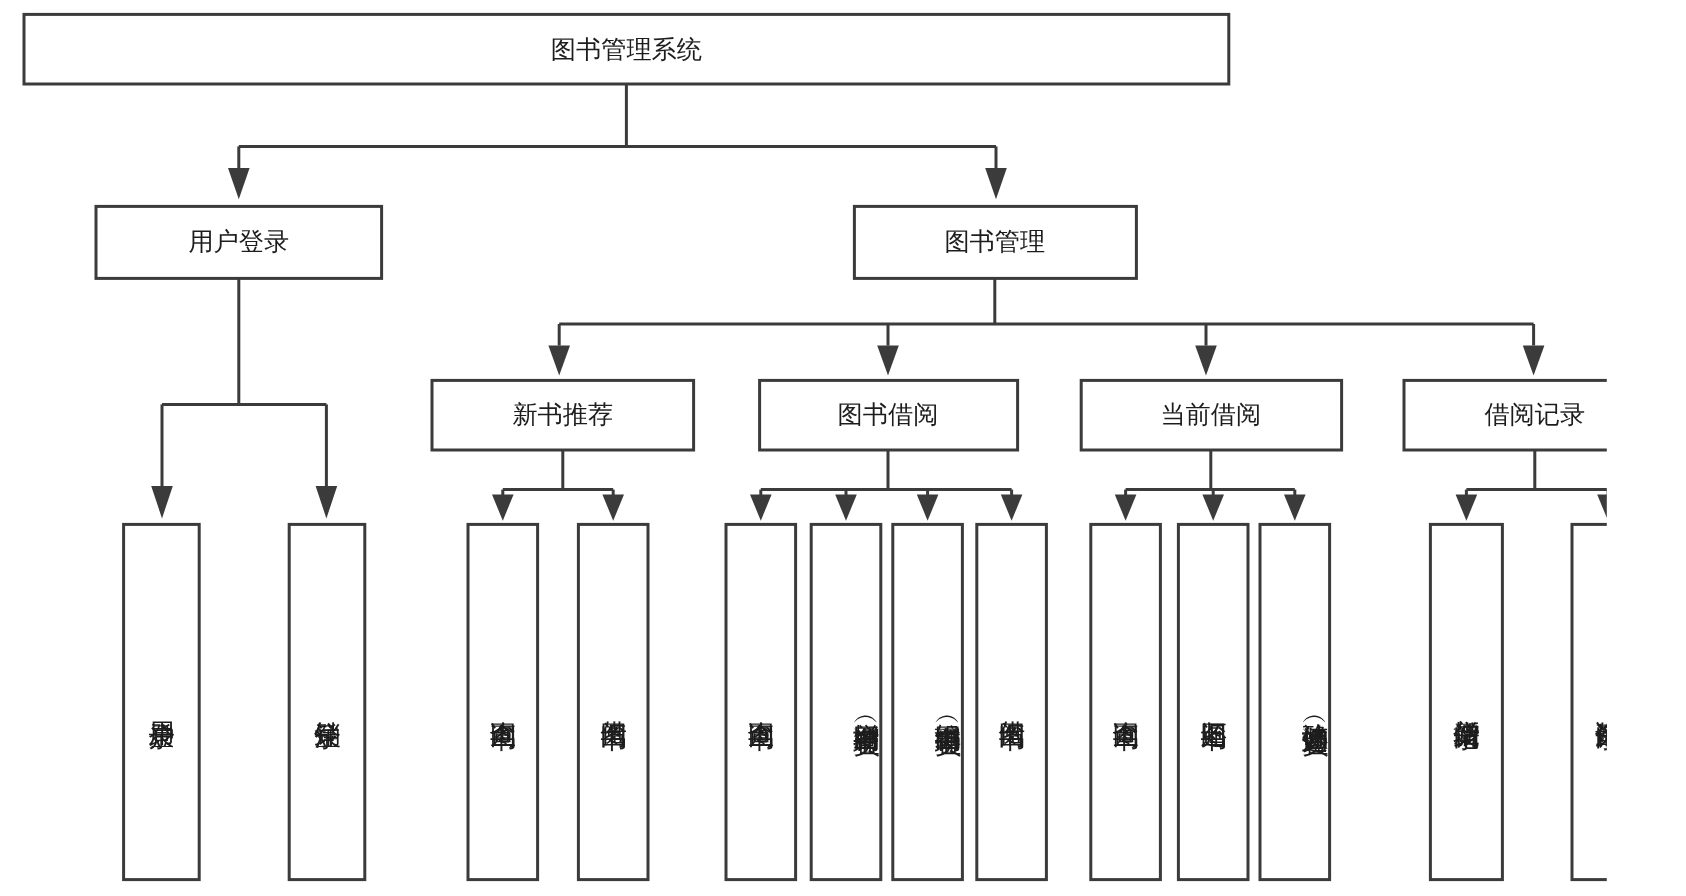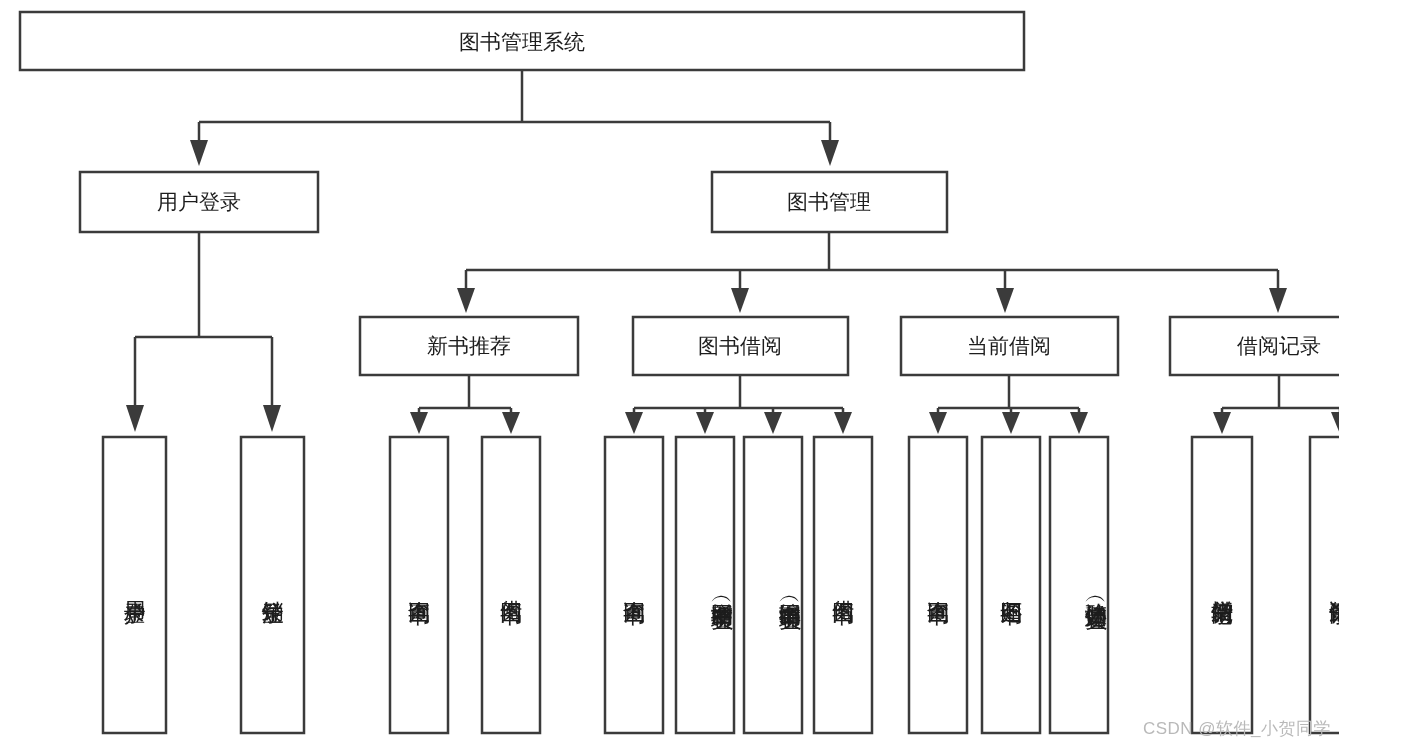--- a/index.html
+++ b/index.html
@@ -217,14 +217,13 @@
   <div class="leaf-label" style="left:744px; top:437px; width:58px; height:296px; align-items:flex-start; padding-top:8px; box-sizing:border-box;">编辑图书（管理员）</div>
   <div class="leaf-label" style="left:814px; top:437px; width:58px; height:296px;">借阅图书</div>
 
   <div class="leaf-label" style="left:909px; top:437px; width:58px; height:296px;">查询图书</div>
   <div class="leaf-label" style="left:982px; top:437px; width:58px; height:296px;">归还图书</div>
   <div class="leaf-label" style="left:1050px; top:437px; width:58px; height:296px; align-items:flex-start; padding-top:8px; box-sizing:border-box;">确认归还（管理员）</div>
 
   <div class="leaf-label" style="left:1192px; top:437px; width:60px; height:296px;">新增借阅记录</div>
   <div class="leaf-label" style="left:1310px; top:437px; width:60px; height:296px;">查询借阅记录</div>
 
-  <div id="watermark">CSDN @软件_小贺同学</div>
 </div>
 
 </body></html>

